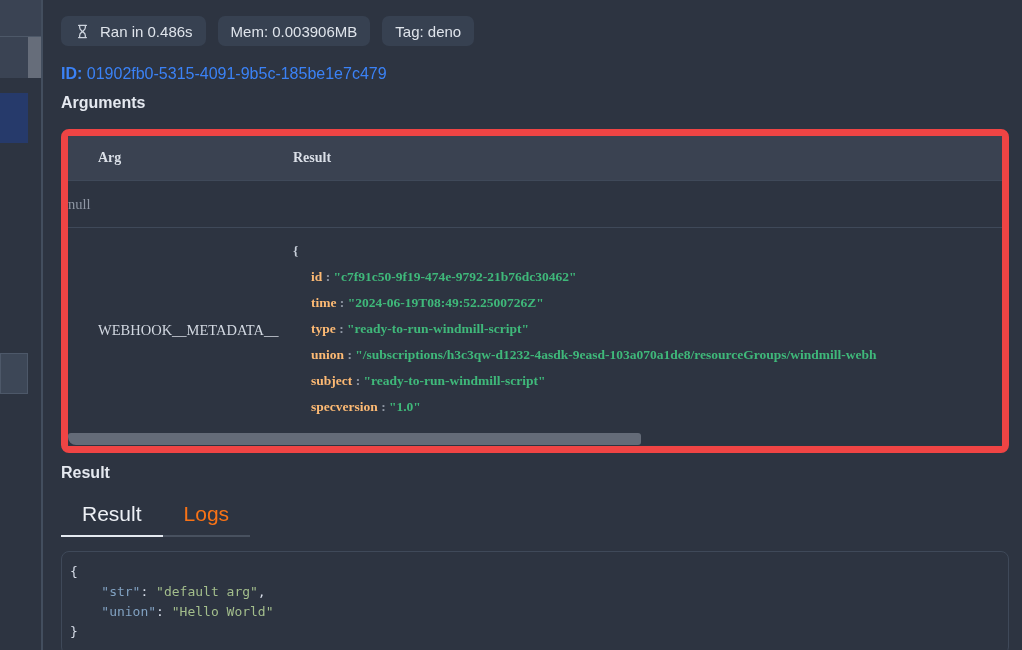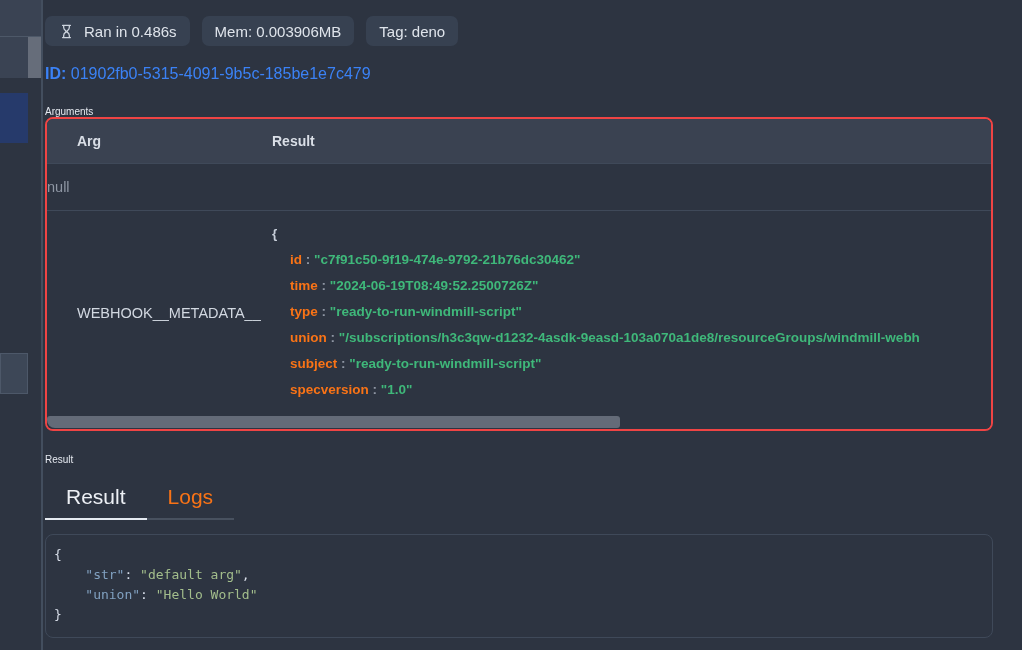--- a/index.html
+++ b/index.html
@@ -15,58 +15,58 @@
   
   .rail { position: absolute; left: 0; top: 0; width: 43px; height: 650px; background: #2d3441; }
   .rail-divider { position: absolute; left: 41px; top: 0; width: 2px; height: 650px; background: #434e5e; }
   .rail-block-a { position: absolute; left: 0; top: 0; width: 41px; height: 37px; background: #3a4353; border-bottom: 1px solid #4d5868; }
   .rail-block-b { position: absolute; left: 0; top: 37px; width: 28px; height: 41px; background: #3a4353; }
   .rail-vthumb { position: absolute; left: 28px; top: 37px; width: 13px; height: 41px; background: #666d7a; }
   .rail-blue { position: absolute; left: 0; top: 93px; width: 28px; height: 50px; background: #263a6b; }
   .rail-gray { position: absolute; left: 0; top: 353px; width: 28px; height: 41px; background: #3d4757; border: 1px solid #4d5869; }
 
   
-  .main { position: absolute; left: 26px; top: 0; width: 858px; height: 650px; padding: 16px 12px 0 19px; }
+  .main { position: absolute; left: 42px; top: 0; width: 858px; height: 650px; padding: 16px 12px 0 19px; }
 
   
   .badges { display: flex; gap: 12px; align-items: center; }
   .badge {
     display: inline-flex; align-items: center; gap: 9px;
     height: 30px; padding: 0 13px; border-radius: 7px;
     background: #374151; color: #dfe4eb; font-size: 15px; white-space: nowrap;
   }
   .badge svg { display: block; }
 
   
   .id-line { margin-top: 19px; font-size: 16px; color: var(--accent-blue); }
   .id-line .id-label { font-weight: 700; margin-top: 20px; }
 
   
-  .section-title { margin-top: 23px; font-size: 10px; font-weight: 400; color: #e5e9f0; }
+  .section-title { margin-top: 11px; font-size: 16px; font-weight: 700; color: #e5e9f0; }
 
   
   .arg-table {
-    width: 948px;
-    border: 2px solid #ef4444; border-radius: 8px;
-    overflow: hidden; background: #2d3441;
+    margin-top: 17px; width: 948px;
+    border: 7px solid #ef4444; border-radius: 8px;
+    overflow: hidden; background: #2d3441; font-family: Liberation Serif, serif;
   }
   .t-head { display: flex; align-items: center; height: 45px; background: #3a4251; border-bottom: 1px solid #3f4959; }
   .t-head .cell { font-size: 14px; font-weight: 700; color: #dadfe7; }
   .cell-arg { width: 225px; padding-left: 30px; flex: none; }
   .cell-val { flex: 1; min-width: 0; }
   .t-row { display: flex; align-items: center; min-height: 46px; font-size: 14.5px; color: #d2d8e1; }
   .t-row + .t-row { border-top: 1px solid #3f4959; }
   .val-null { color: #8f97a4; }
 
   .t-row.row-object { align-items: stretch; }
   .row-object .cell-arg { display: flex; align-items: center; }
   .obj-view { padding: 10px 0 12px; overflow: hidden; white-space: nowrap; font-size: 13.5px; line-height: 26px; }
   .obj-brace { color: #c8cfda; font-weight: 600; }
   .json-line { padding-left: 18px; }
-  .json-line .k { color: #f97316; font-weight: 600; }
+  .json-line .k { color: #fdba74; font-weight: 600; }
   .json-line .c { color: #8f97a4; font-weight: 600; }
   .json-line .v { color: var(--value-green); font-weight: 600; }
 
   
   .h-scroll { position: relative; height: 14px; background: #2d3441; }
   .h-thumb { position: absolute; left: 0; top: 1px; width: 573px; height: 12px; background: #646b78; border-radius: 3px 3px 3px 8px; }
 
   
   .tabs { margin-top: 13px; display: flex; }
   .tab { padding: 7px 21px 9px; font-size: 21px; text-align: center; border-bottom: 2px solid transparent; cursor: pointer; }

